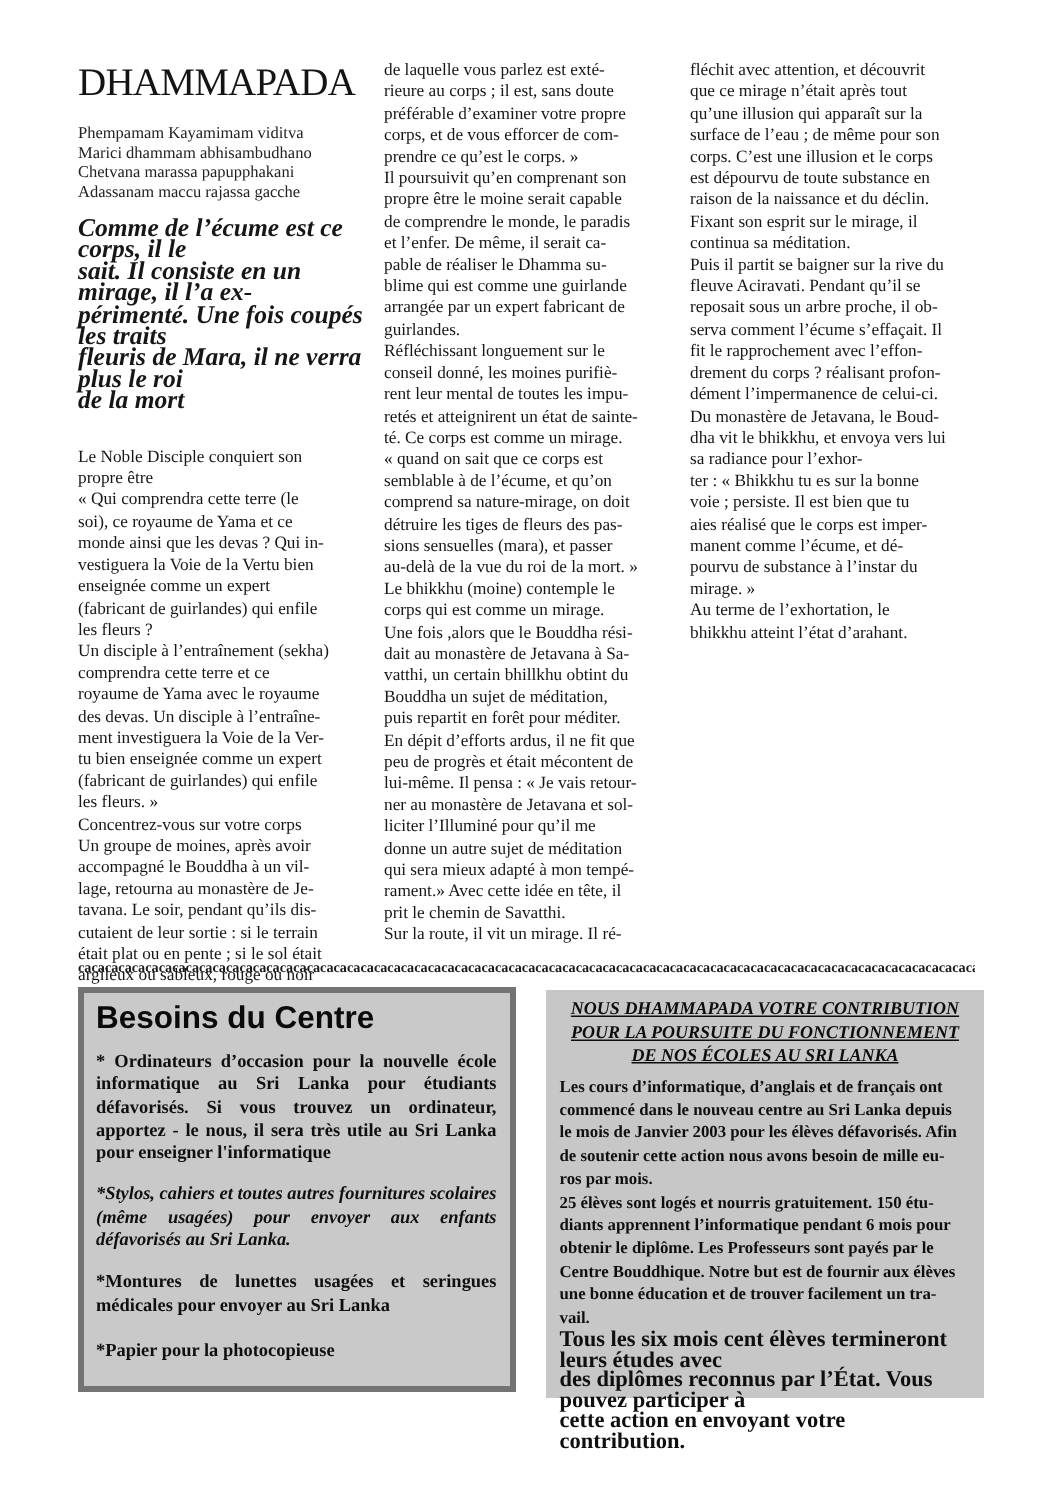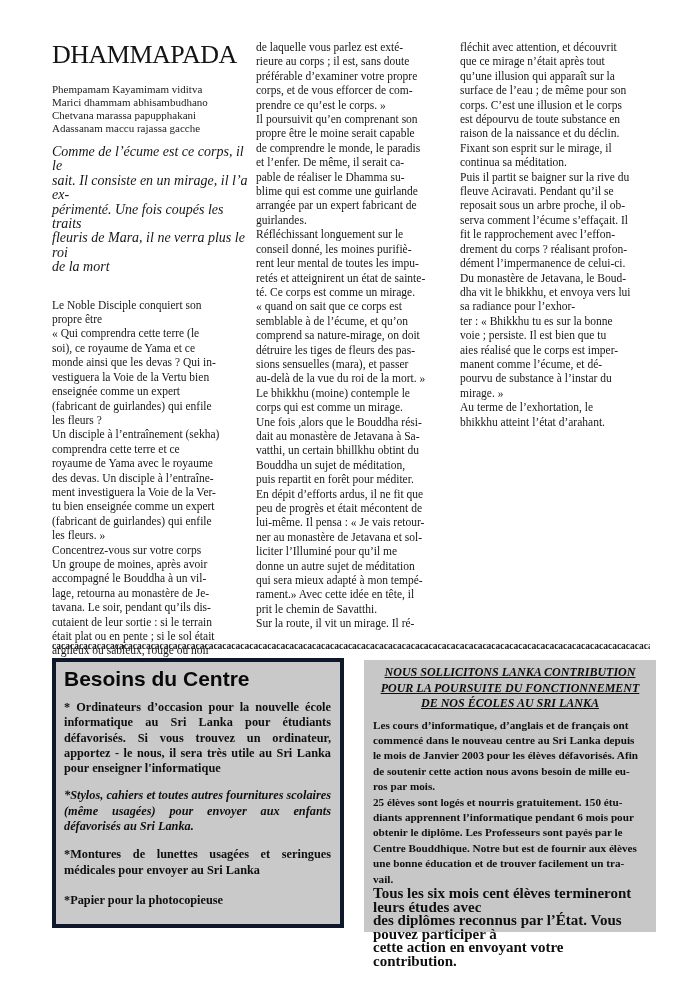--- a/index.html
+++ b/index.html
@@ -20,33 +20,33 @@
   }
   .article-subtitle{
     font-size:23px;line-height:27px;font-weight:700;font-style:italic;
     margin:2px 0 0 0;white-space:nowrap;
   }
   .pali-verse{
     font-size:11px;line-height:13px;margin:13px 0 0 0;
     white-space:pre-line;color:#222;
   }
   .verse-translation{
-    font-size:14px;line-height:14.4px;font-style:italic;margin:10px 0 0 0;
-    white-space:pre-line;color:#161616;
+    font-size:17px;line-height:14.4px;font-style:italic;margin:10px 0 0 0;
+    white-space:pre-line;color:#161616;font-weight:bold;
   }
   .col1-body{margin-top:23px;}
   .ornament{
     position:absolute;left:52px;top:640px;width:598px;height:12px;
     font-size:9.5px;font-weight:700;line-height:12px;letter-spacing:0;
     white-space:nowrap;overflow:hidden;color:#1a1a1a;
   }
   .bottom{position:absolute;left:52px;top:658px;width:604px;display:flex;gap:20px;}
   .needs-box{
     box-sizing:border-box;width:292px;height:270px;background:#c9c9c9;
-    border:4px solid #0f172a;padding:4px 9px 4px 8px;
+    border:4px solid #737373;padding:4px 9px 4px 8px;
   }
   .needs-title{
     font-family:"Liberation Sans",sans-serif;font-size:21px;line-height:26px;
     font-weight:700;margin:0;color:#0a0a0a;
   }
   .needs-item{
     font-size:12.3px;line-height:15.3px;font-weight:700;text-align:justify;
     margin:8px 0 0 0;color:#0f0f0f;
   }
   .needs-item.italic{font-style:italic;margin-top:12px;}
@@ -206,21 +206,21 @@
 
     <div class="needs-box">
       <h3 class="needs-title">Besoins du Centre</h3>
       <p class="needs-item">*  Ordinateurs d’occasion pour la nouvelle école informatique au Sri Lanka pour étudiants défavorisés. Si vous trouvez un ordinateur, apportez - le nous, il sera  très utile  au Sri Lanka pour  enseigner l'informatique</p>
       <p class="needs-item italic">*Stylos, cahiers et toutes autres   fournitures scolaires (même usagées) pour envoyer aux enfants défavorisés au Sri Lanka.</p>
       <p class="needs-item m3">*Montures de lunettes usagées et seringues médicales pour   envoyer  au Sri Lanka</p>
       <p class="needs-item m4">*Papier pour la photocopieuse</p>
     </div>
 
     <div class="contrib-box">
-      <h3 class="contrib-heading">NOUS SOLLICITONS LANKA CONTRIBUTION
+      <h3 class="contrib-heading">NOUS DHAMMAPADA VOTRE CONTRIBUTION
 POUR LA POURSUITE DU FONCTIONNEMENT
 DE NOS ÉCOLES AU SRI LANKA</h3>
       <p class="contrib-body">Les cours d’informatique, d’anglais et de français ont
 commencé dans le nouveau centre au Sri Lanka depuis
 le mois de Janvier 2003 pour les élèves défavorisés. Afin
 de soutenir  cette action nous avons besoin de mille eu-
 ros par mois.
 25 élèves sont logés et nourris gratuitement. 150 étu-
 diants apprennent  l’informatique pendant 6 mois pour
 obtenir le diplôme.     Les Professeurs  sont payés par le

